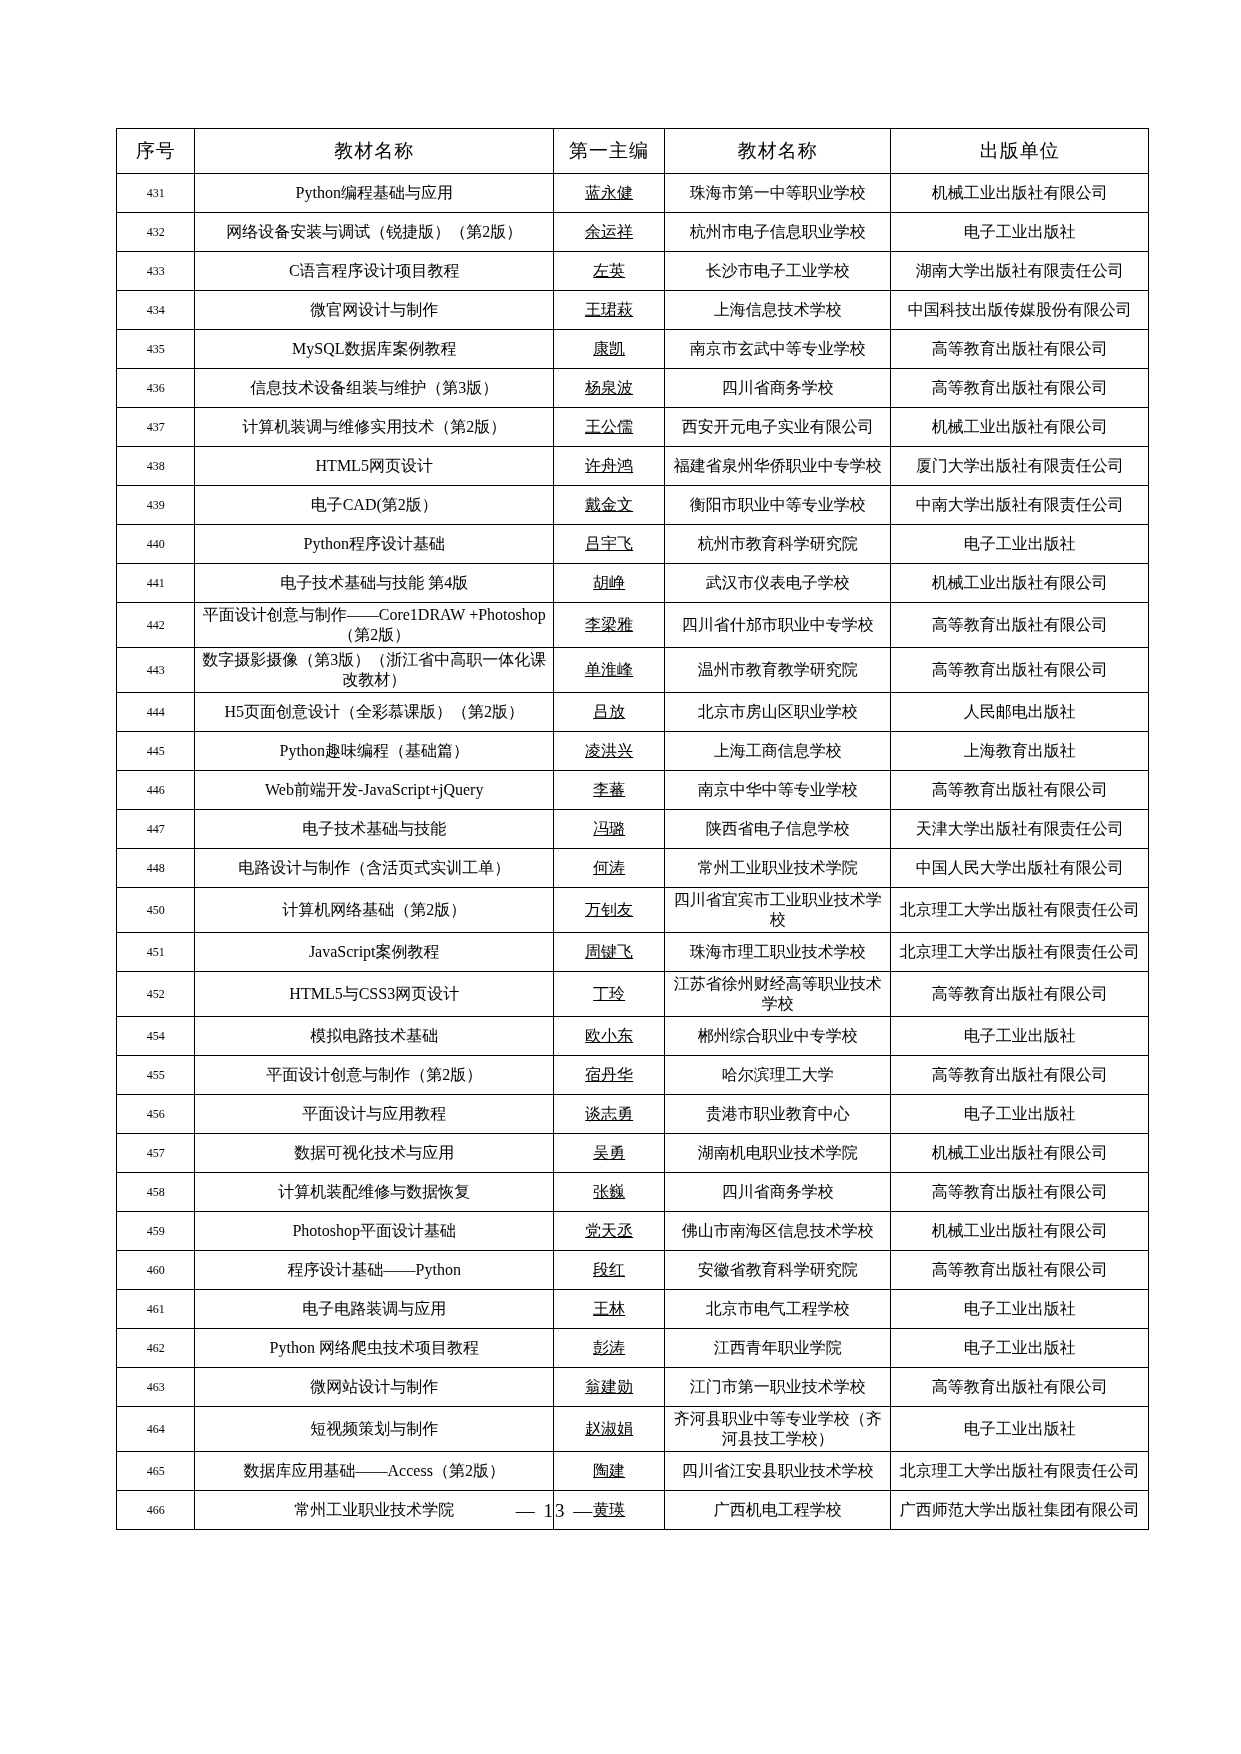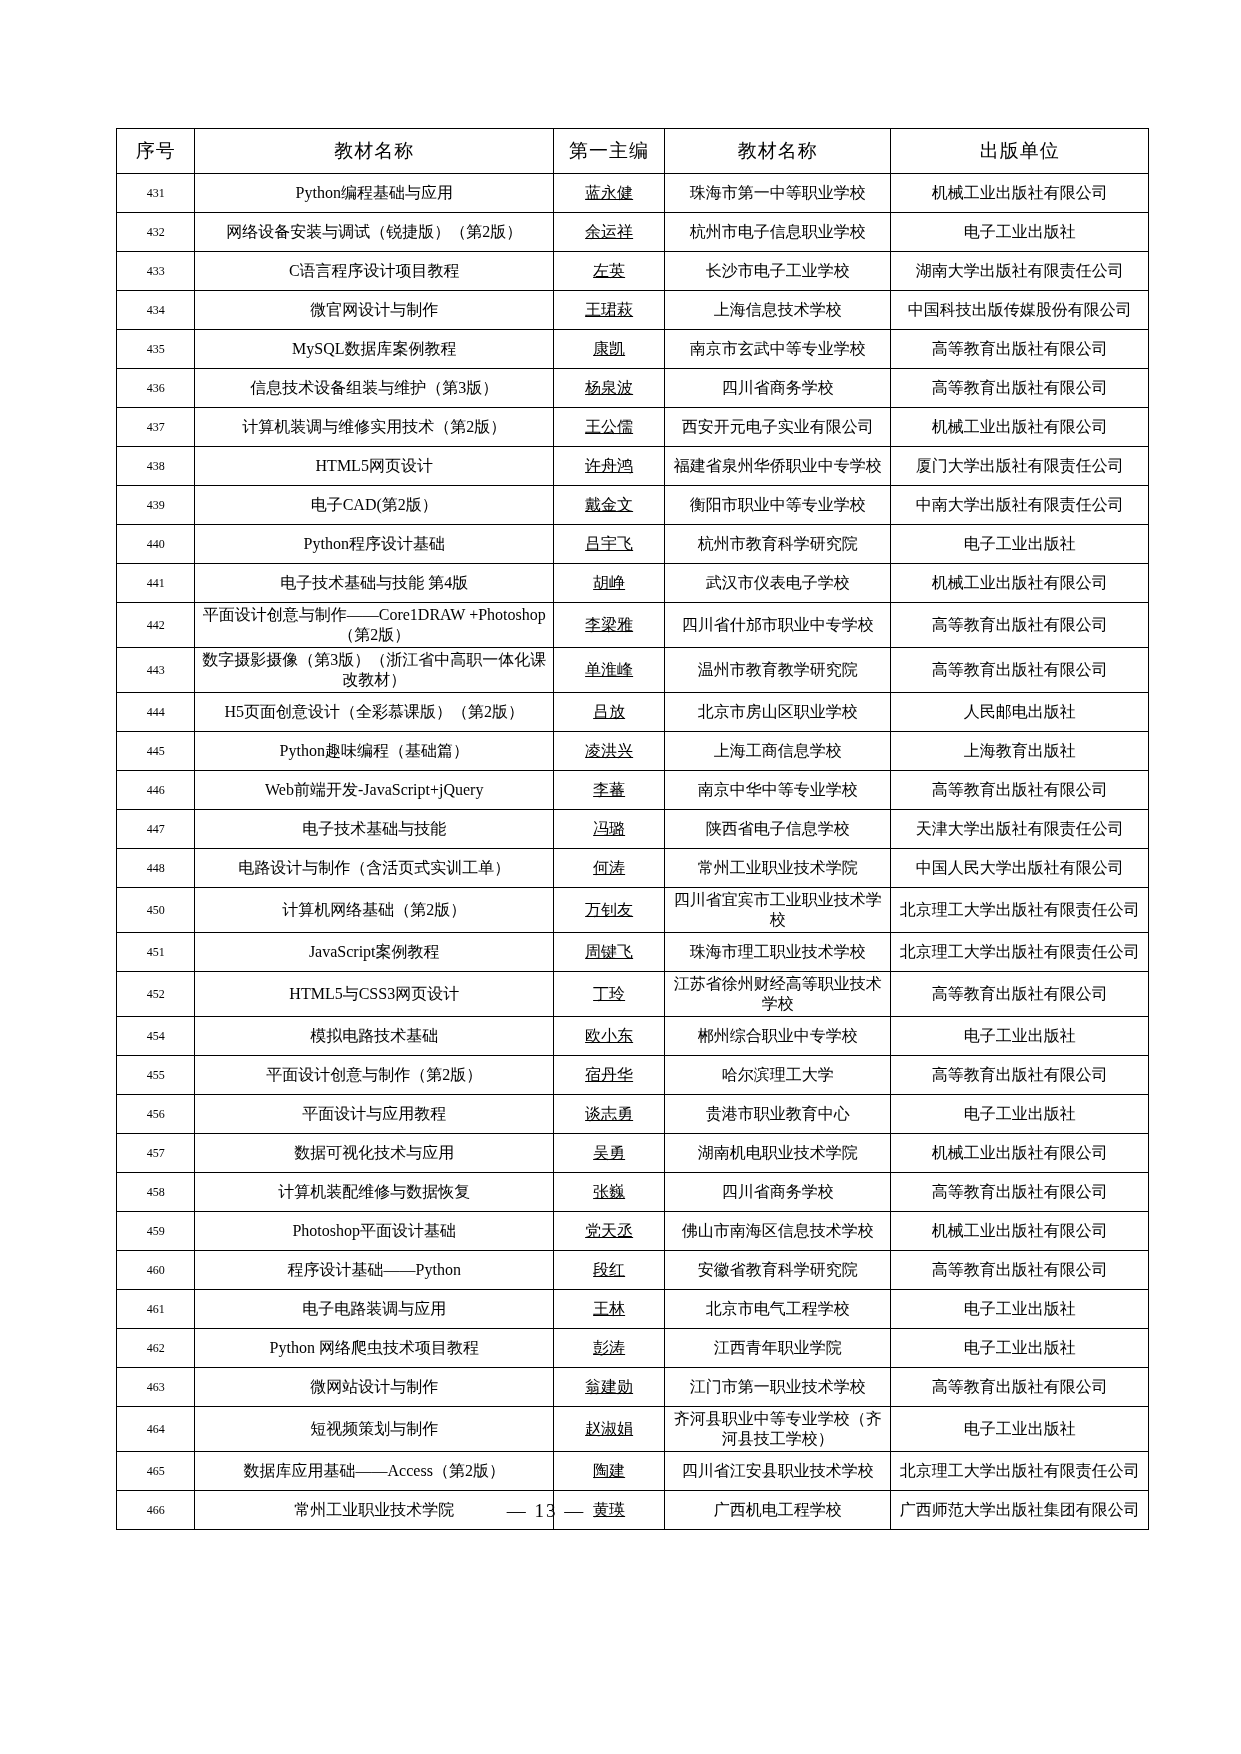--- a/index.html
+++ b/index.html
@@ -52,21 +52,21 @@
   td.c-editor { width: 102px; text-decoration: underline; }
   td.c-unit { width: 208px; }
   td.c-pub { width: 237px; }
   col.w-idx { width: 72px; }
   col.w-name { width: 330px; }
   col.w-editor { width: 102px; }
   col.w-unit { width: 208px; }
   col.w-pub { width: 237px; }
   .footer {
     position: absolute;
-    left: 8px;
+    left: 17px;
     top: 1500px;
     width: 1076px;
     text-align: center;
     font-size: 19px;
     letter-spacing: 2px;
     font-family: "Liberation Serif", serif;
   }
 </style>
 </head>
 <body>

